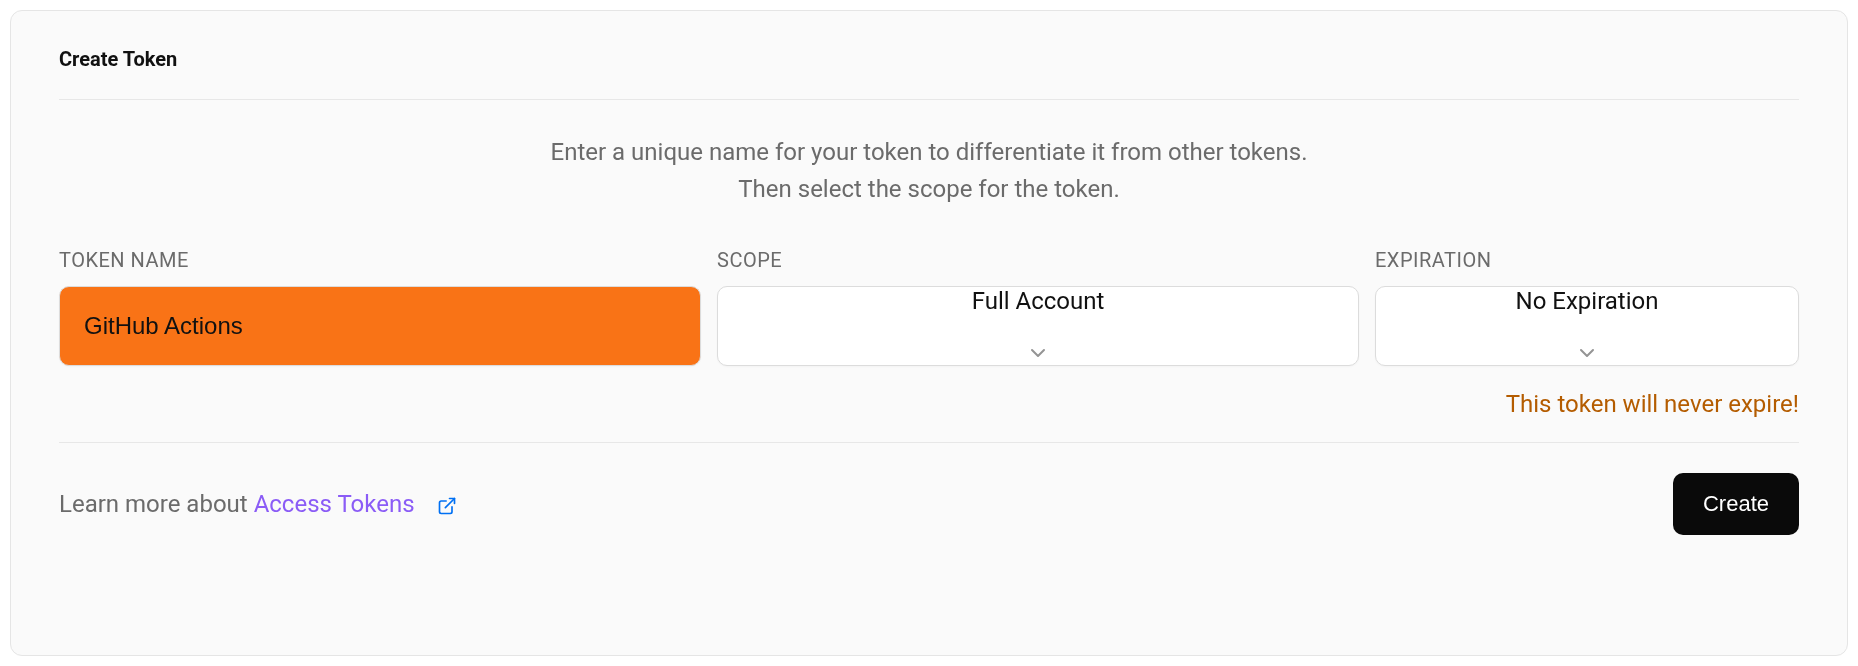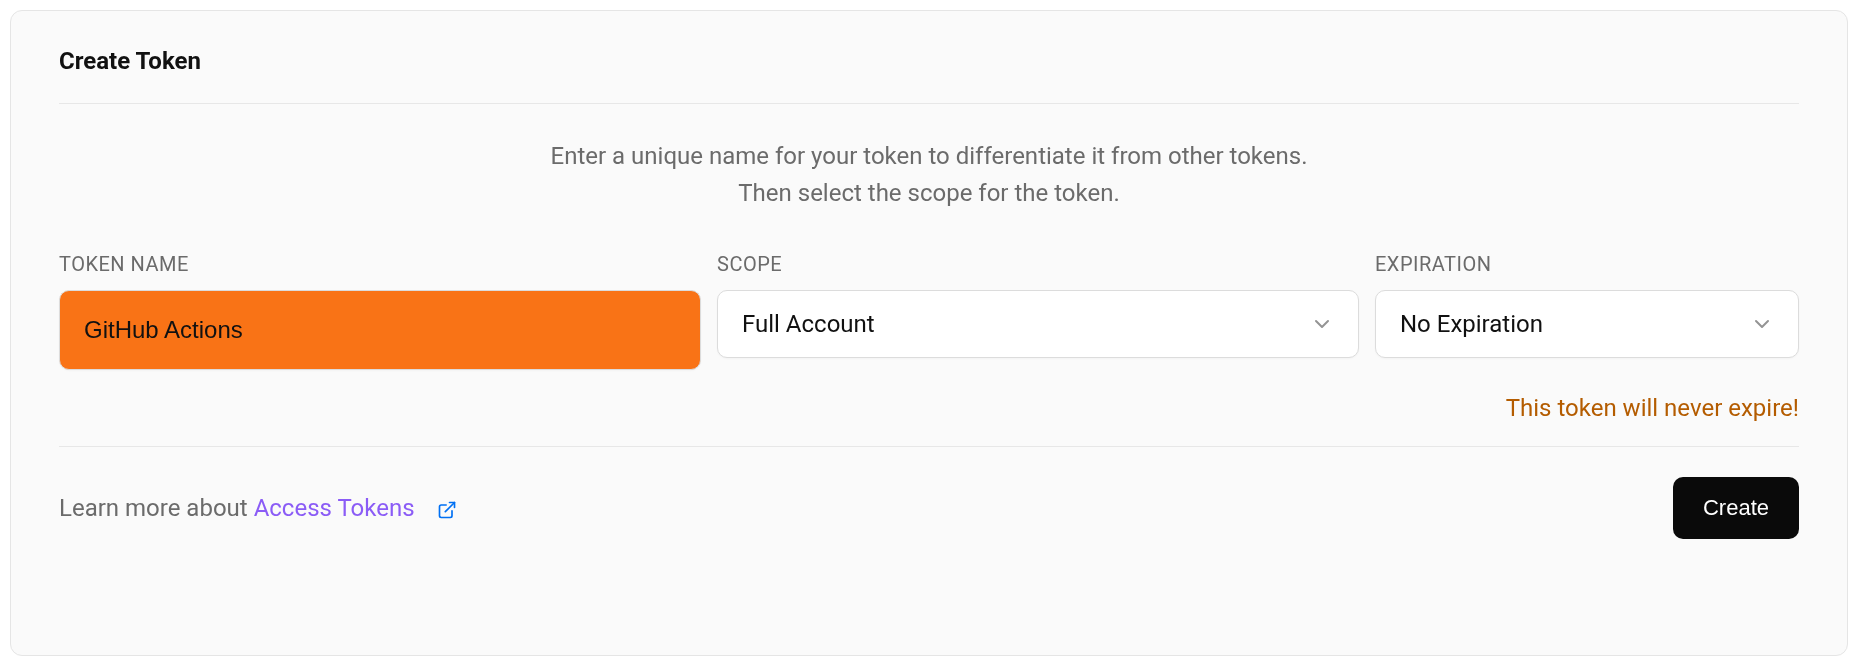--- a/index.html
+++ b/index.html
@@ -14,21 +14,21 @@
     width: 100%;
     height: 100%;
     border: 1px solid #e5e5e5;
     border-radius: 12px;
     background: #fafafa;
     padding: 36px 48px 40px 48px;
     display: flex;
     flex-direction: column;
   }
   .card-title {
-    font-size: 24px;
+    font-size: 20px;
     font-weight: 700;
     color: #111;
     margin-bottom: 28px;
   }
   .divider {
     border: none;
     border-top: 1px solid #e7e7e7;
     margin: 0;
   }
   .desc {
@@ -63,32 +63,33 @@
     border: 1px solid #dcdcdc;
     border-radius: 10px;
     background: #f97316;
     padding: 12px 24px;
     font-size: 24px;
     color: #111;
     outline: none;
     box-shadow: 0 1px 2px rgba(0,0,0,0.03);
   }
   .select {
-    height: 68px;
+    height: 80px;
     border: 1px solid #dcdcdc;
     border-radius: 10px;
     background: #ffffff;
     display: flex;
     align-items: center;
     justify-content: space-between;
     padding: 0 24px;
     font-size: 24px;
     color: #111;
     cursor: pointer;
     box-shadow: 0 1px 2px rgba(0,0,0,0.03);
+    flex-direction: column;
   }
   .chevron {
     width: 24px;
     height: 24px;
     flex-shrink: 0;
   }
   .chevron svg { display: block; }
   .warning-row {
     display: flex;
     justify-content: flex-end;

